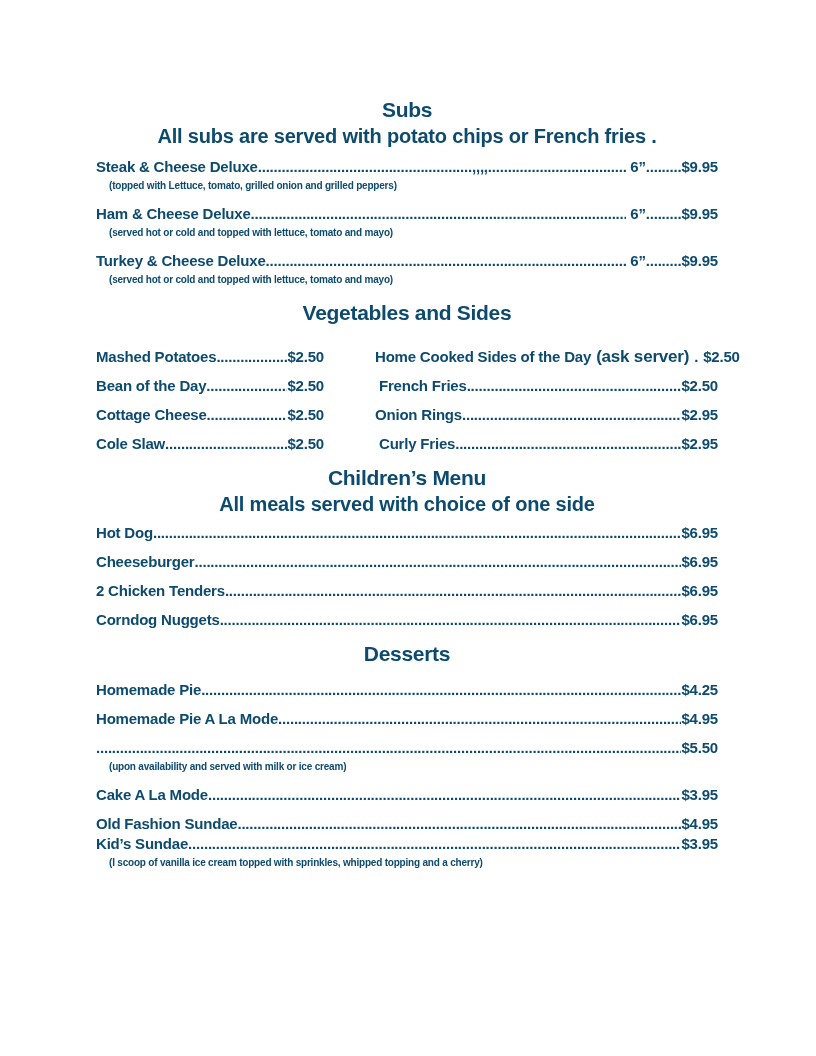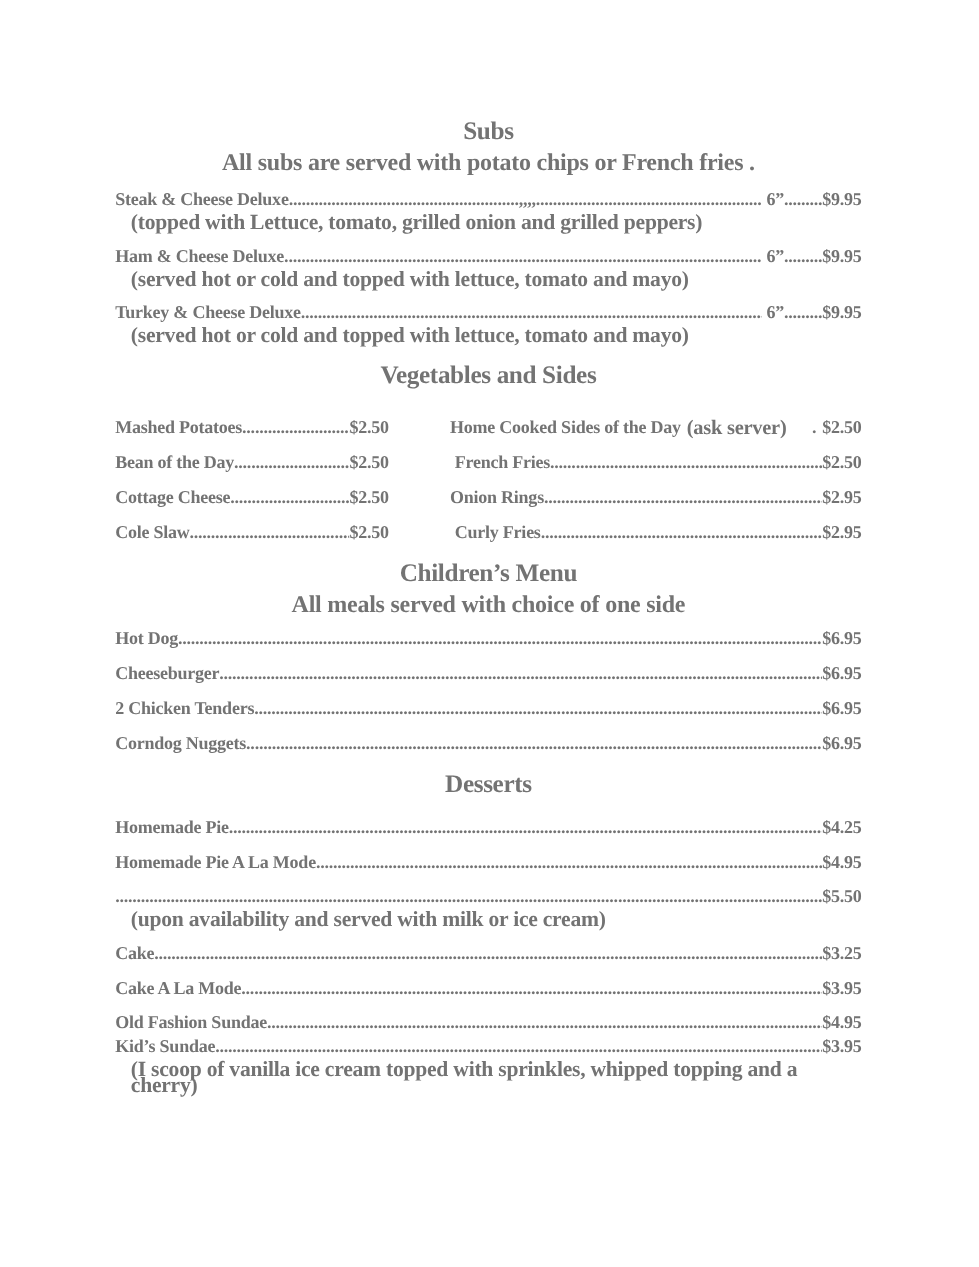--- a/index.html
+++ b/index.html
@@ -1,22 +1,22 @@
 <!DOCTYPE html>
 <html><head>
 <meta charset="utf-8">
 <style>
   html, body { margin: 0; padding: 0; background: #ffffff; }
   .page {
     position: relative;
     width: 816px;
     height: 1056px;
     background: #ffffff;
-    color: #737373;
-    font-family: Liberation Serif, serif;
+    color: #0c4a6e;
+    font-family: Liberation Sans, sans-serif;
     font-weight: bold;
     letter-spacing: -0.2px;
     overflow: hidden;
   }
   .content { padding: 97px 98px 0 96px; }
 
   .section-title {
     font-size: 21px;
     line-height: 25px;
     text-align: center;
@@ -51,21 +51,21 @@
     content: "............................................................................................................................................................................................................................................................................................................";
   }
   .dots.commas::after {
     content: "......................................................,,,,.........................................................................................................................................................................................................";
   }
   .dots-fixed { white-space: nowrap; }
   .dots-fixed::after { content: "........."; }
   .size { margin-left: 4px; white-space: nowrap; }
 
   .desc {
-    font-size: 18px;
+    font-size: 10px;
     line-height: 13px;
     margin: 0 0 14px 13px;
   }
 
   .veg-cols { display: flex; }
   .veg-left { width: 228px; margin-right: 51px; flex: 0 0 auto; }
   .veg-right { flex: 1 1 auto; min-width: 0; }
   .sp1 { padding-left: 4px; }
 
   .note { font-size: 17px; line-height: 16px; margin-left: 5px; white-space: nowrap; }
@@ -193,25 +193,20 @@
       <span class="nm">Homemade Pie A La Mode</span>
       <span class="dots"></span>
       <span class="pr">$4.95</span>
     </div>
     <div class="row has-desc">
       <span class="dots"></span>
       <span class="pr">$5.50</span>
     </div>
     <p class="desc">(upon availability and served with milk or ice cream)</p>
     <div class="row">
-      <span class="nm">Cake</span>
-      <span class="dots"></span>
-      <span class="pr">$3.25</span>
-    </div>
-    <div class="row">
       <span class="nm">Cake A La Mode</span>
       <span class="dots"></span>
       <span class="pr">$3.95</span>
     </div>
     <div class="row has-desc">
       <span class="nm">Old Fashion Sundae</span>
       <span class="dots"></span>
       <span class="pr">$4.95</span>
     </div>
     <div class="row has-desc">

